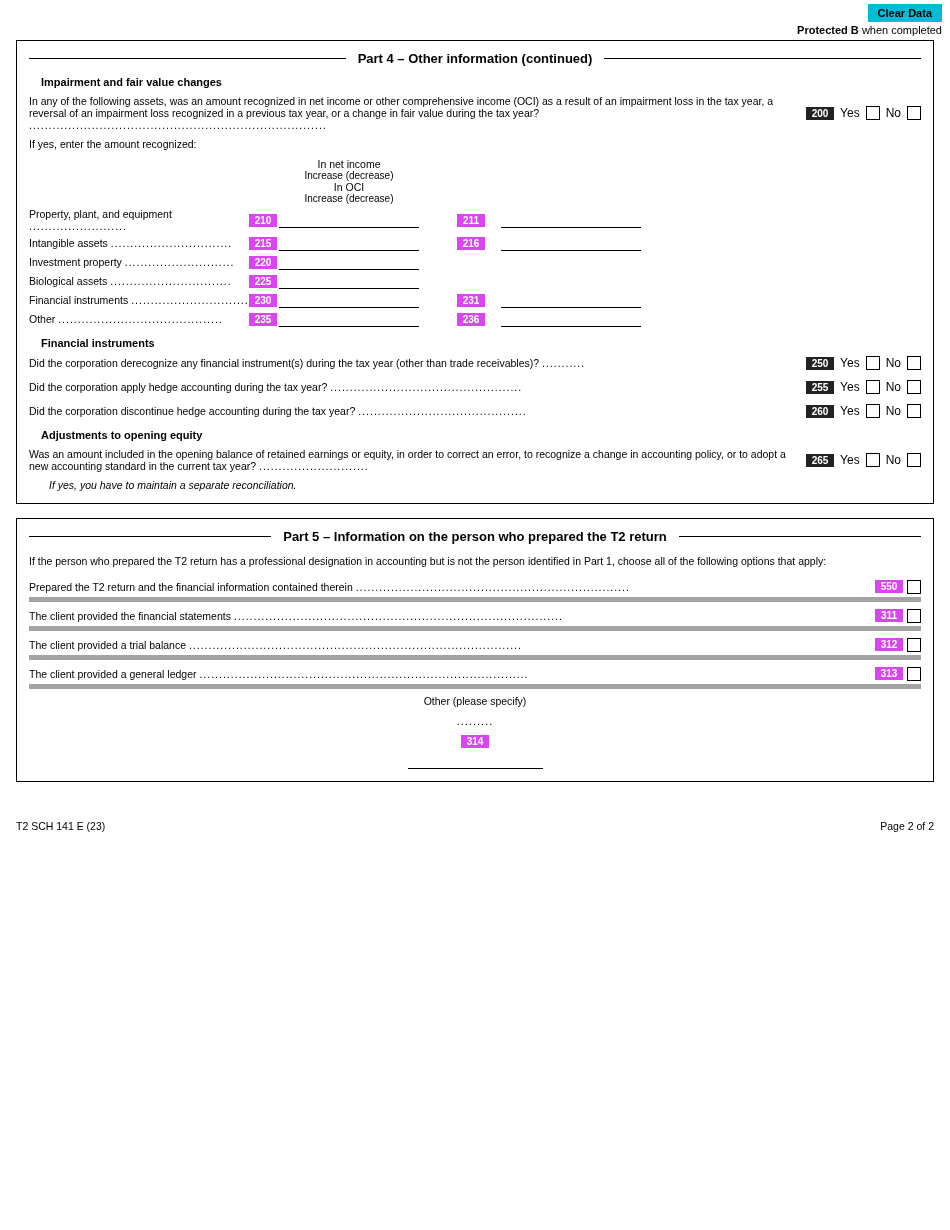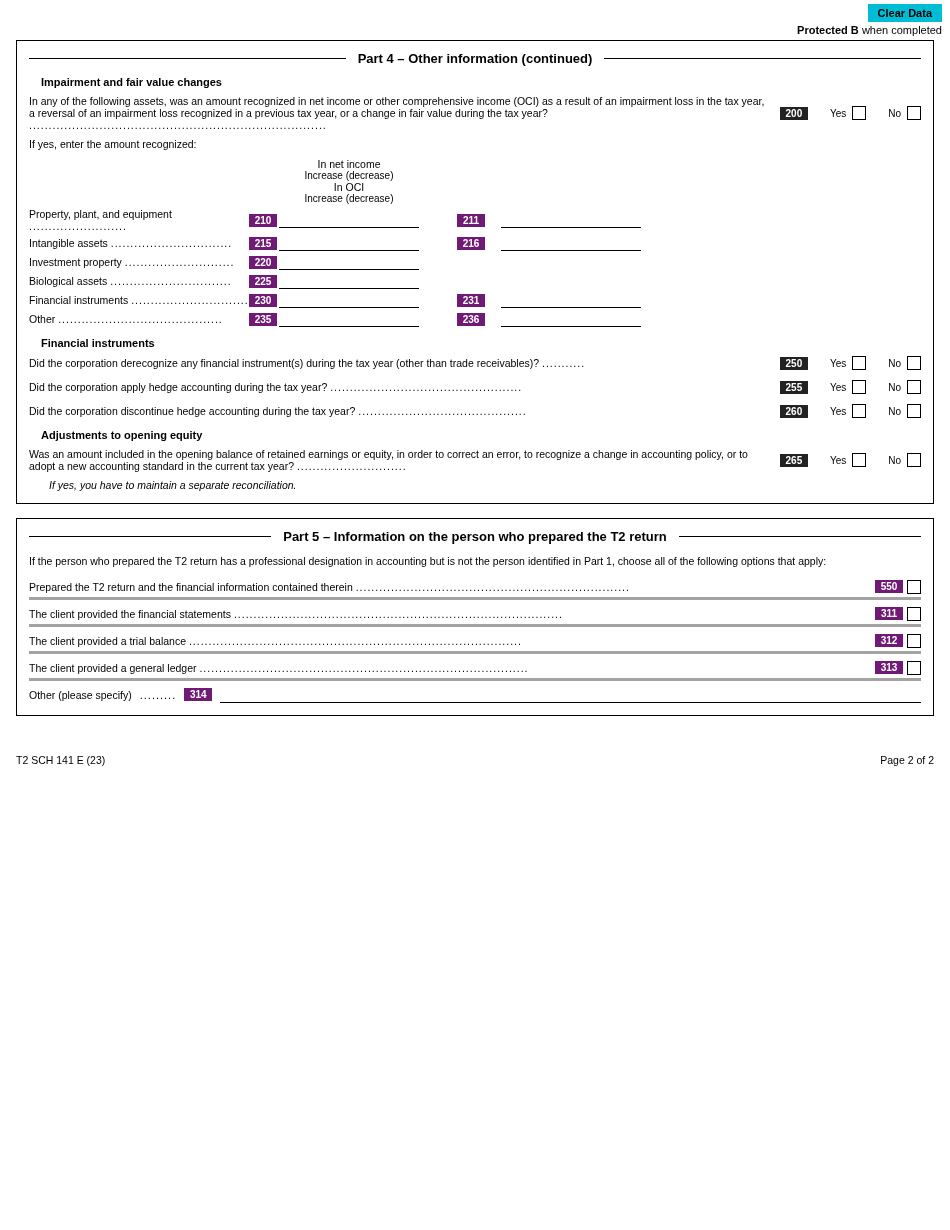--- a/index.html
+++ b/index.html
@@ -95,21 +95,21 @@
       width: 200px;
       text-align: center;
       font-size: 10.5px;
     }
 
     .col-header-sub {
       font-size: 10px;
     }
 
     .field-badge {
-      background: #701a75;
+      background: #d946ef;
       color: #fff;
       font-size: 10px;
       font-weight: bold;
       padding: 1px 4px;
       min-width: 28px;
       text-align: center;
     }
 
     .field-input {
       border: none;
@@ -154,22 +154,22 @@
       background: #222;
       color: #fff;
       font-size: 10px;
       font-weight: bold;
       padding: 1px 4px;
       min-width: 28px;
       text-align: center;
     }
 
     .yes-no-label {
-      font-size: 10px;
-      margin-left: 16px;
+      font-size: 12px;
+      margin-left: 0;
     }
 
     .checkbox {
       width: 14px;
       height: 14px;
       border: 1.5px solid #000;
       display: inline-block;
       cursor: pointer;
     }
 
@@ -184,40 +184,41 @@
       font-size: 10.5px;
       margin-bottom: 8px;
       line-height: 1.4;
     }
 
     .checkbox-row {
       display: flex;
       align-items: center;
       margin-bottom: 4px;
       padding: 3px 0;
-      border-bottom: 3px solid #a3a3a3;
+      border-bottom: 5px solid #a3a3a3;
     }
 
     .checkbox-row-text {
       flex: 1;
       font-size: 10.5px;
     }
 
     .checkbox-row-controls {
       display: flex;
       align-items: center;
       gap: 4px;
       flex-shrink: 0;
     }
 
     .other-row {
       display: flex;
       align-items: center;
       margin-top: 6px;
       gap: 8px;
+      flex-direction: column;
     }
 
     .other-label {
       font-size: 10.5px;
     }
 
     .other-input {
       flex: 1;
       border: none;
       border-bottom: 1.5px solid #000;

